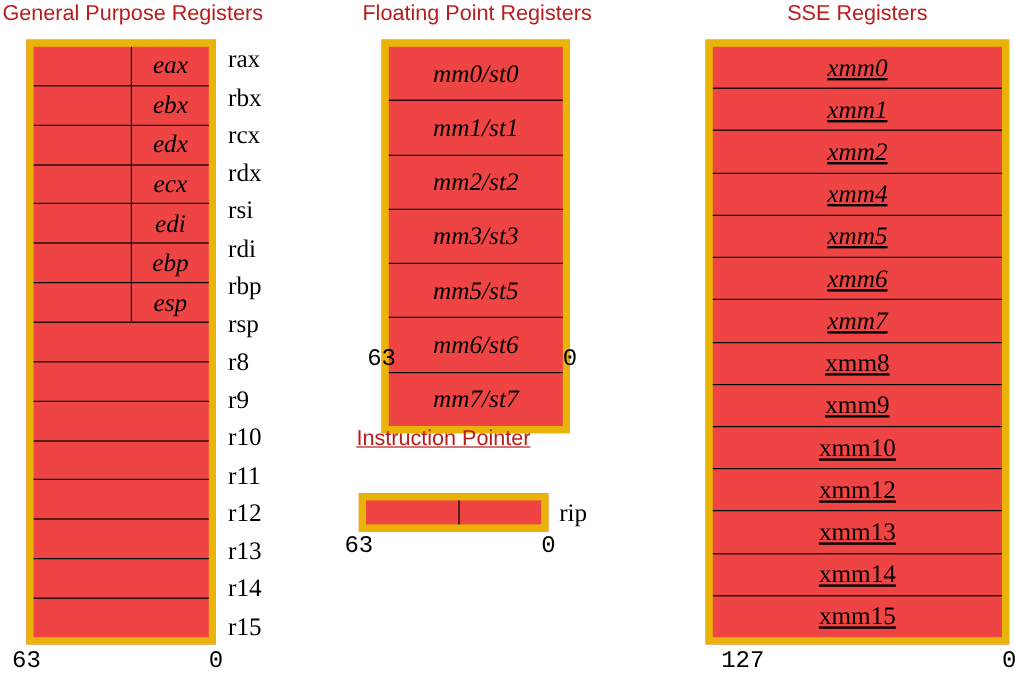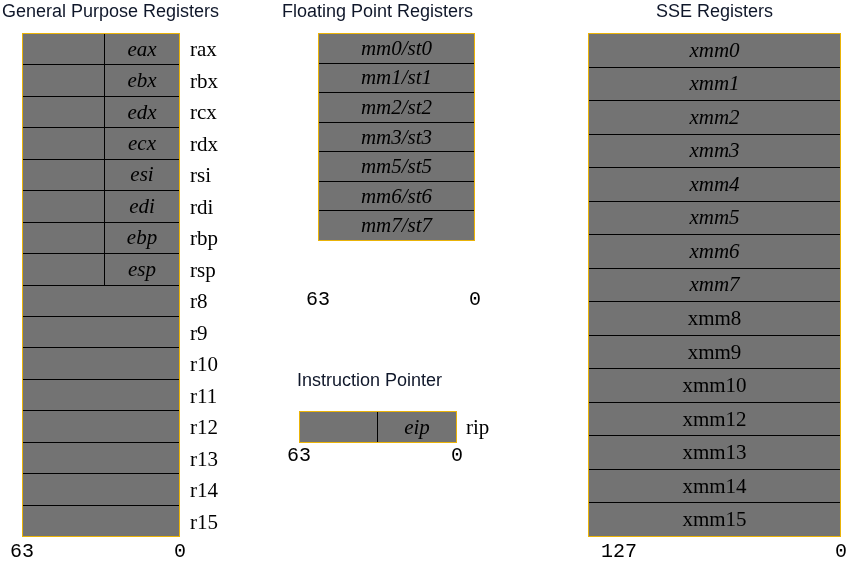--- a/index.html
+++ b/index.html
@@ -11,29 +11,29 @@
     color: #000000;
     font-family: "Liberation Serif", serif;
     overflow: hidden;
   }
   .title {
     position: absolute;
     font-family: "Liberation Sans", sans-serif;
     font-size: 18px;
     line-height: 20px;
     white-space: nowrap;
-    color: #0f172a;
+    color: #b91c1c;
   }
   .regtable {
     position: absolute;
     box-sizing: border-box;
-    border: 1px solid #eab308;
+    border: 6px solid #eab308;
     display: flex;
     flex-direction: column;
-    background: #737373;
+    background: #ef4444;
   }
   .row {
     flex: 1 1 0;
     display: flex;
     align-items: stretch;
     border-bottom: 1px solid #000000;
     min-height: 0;
   }
   .row:last-child { border-bottom: none; }
   .cell-upper {
@@ -96,24 +96,20 @@
       <div class="cell-upper"></div>
       <div class="cell-reg italic">ebx</div>
     </div>
     <div class="row">
       <div class="cell-upper"></div>
       <div class="cell-reg italic">edx</div>
     </div>
     <div class="row">
       <div class="cell-upper"></div>
       <div class="cell-reg italic">ecx</div>
-    </div>
-    <div class="row">
-      <div class="cell-upper"></div>
-      <div class="cell-reg italic">esi</div>
     </div>
     <div class="row">
       <div class="cell-upper"></div>
       <div class="cell-reg italic">edi</div>
     </div>
     <div class="row">
       <div class="cell-upper"></div>
       <div class="cell-reg italic">ebp</div>
     </div>
     <div class="row">
@@ -161,23 +157,23 @@
     <div class="label-row">r11</div>
     <div class="label-row">r12</div>
     <div class="label-row">r13</div>
     <div class="label-row">r14</div>
     <div class="label-row">r15</div>
   </div>
 
   <span class="bit" style="left:22px; top:543px;">63</span>
   <span class="bit" style="left:180px; top:543px;">0</span>
 
-  <div class="title" style="left:282px; top:1px;">Floating Point Registers</div>
-
-  <div class="regtable" style="left:318px; top:33px; width:157px; height:208px;">
+  <div class="title" style="left:302px; top:1px;">Floating Point Registers</div>
+
+  <div class="regtable" style="left:318px; top:33px; width:157px; height:328px;">
     <div class="row">
         <div class="cell-reg italic">mm0/st0</div>
       </div>
     <div class="row">
         <div class="cell-reg italic">mm1/st1</div>
       </div>
     <div class="row">
         <div class="cell-reg italic">mm2/st2</div>
       </div>
     <div class="row">
@@ -190,48 +186,44 @@
         <div class="cell-reg italic">mm6/st6</div>
       </div>
     <div class="row">
         <div class="cell-reg italic">mm7/st7</div>
       </div>
   </div>
 
   <span class="bit" style="left:318px; top:291px;">63</span>
   <span class="bit" style="left:475px; top:291px;">0</span>
 
-  <div class="title" style="left:297px; top:370px;">Instruction Pointer</div>
+  <div class="title" style="left:297px; top:355px;text-decoration:underline;">Instruction Pointer</div>
 
   <div class="regtable" style="left:299px; top:411px; width:158px; height:32px;">
     <div class="row">
       <div class="cell-upper" style="width:77px;"></div>
-      <div class="cell-reg italic">eip</div>
     </div>
   </div>
 
   <div class="side-label" style="left:466px; top:411px; height:32px;">rip</div>
 
   <span class="bit" style="left:299px; top:447px;">63</span>
   <span class="bit" style="left:457px; top:447px;">0</span>
 
   <div class="title" style="left:588px; top:1px; width:253px; text-align:center;">SSE Registers</div>
 
-  <div class="regtable" style="left:588px; top:33px; width:253px; height:504px;">
+  <div class="regtable" style="left:588px; top:33px; width:253px; height:504px;text-decoration:underline;">
     <div class="row">
         <div class="cell-reg italic">xmm0</div>
       </div>
     <div class="row">
         <div class="cell-reg italic">xmm1</div>
       </div>
     <div class="row">
         <div class="cell-reg italic">xmm2</div>
-      </div>
-    <div class="row">
-        <div class="cell-reg italic">xmm3</div>
       </div>
     <div class="row">
         <div class="cell-reg italic">xmm4</div>
       </div>
     <div class="row">
         <div class="cell-reg italic">xmm5</div>
       </div>
     <div class="row">
         <div class="cell-reg italic">xmm6</div>
       </div>

